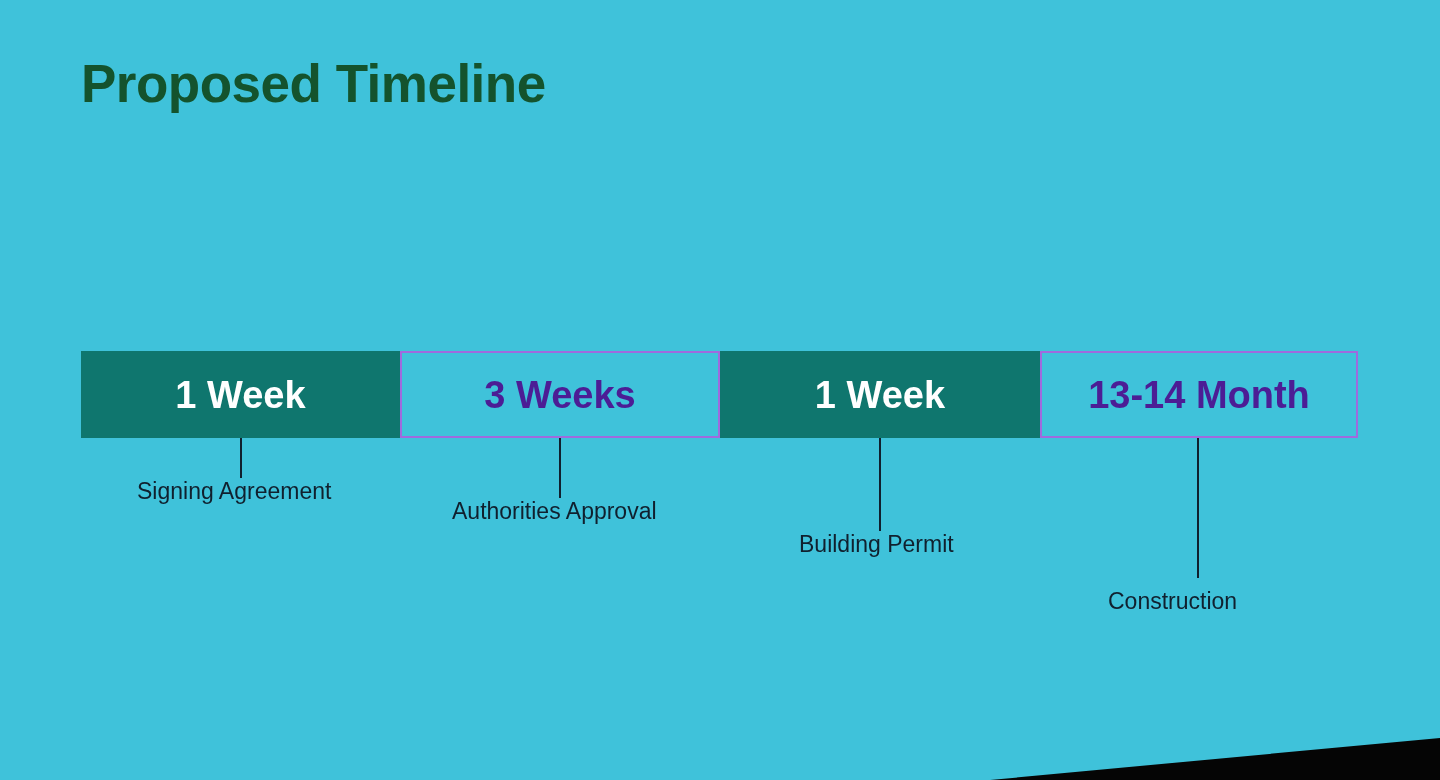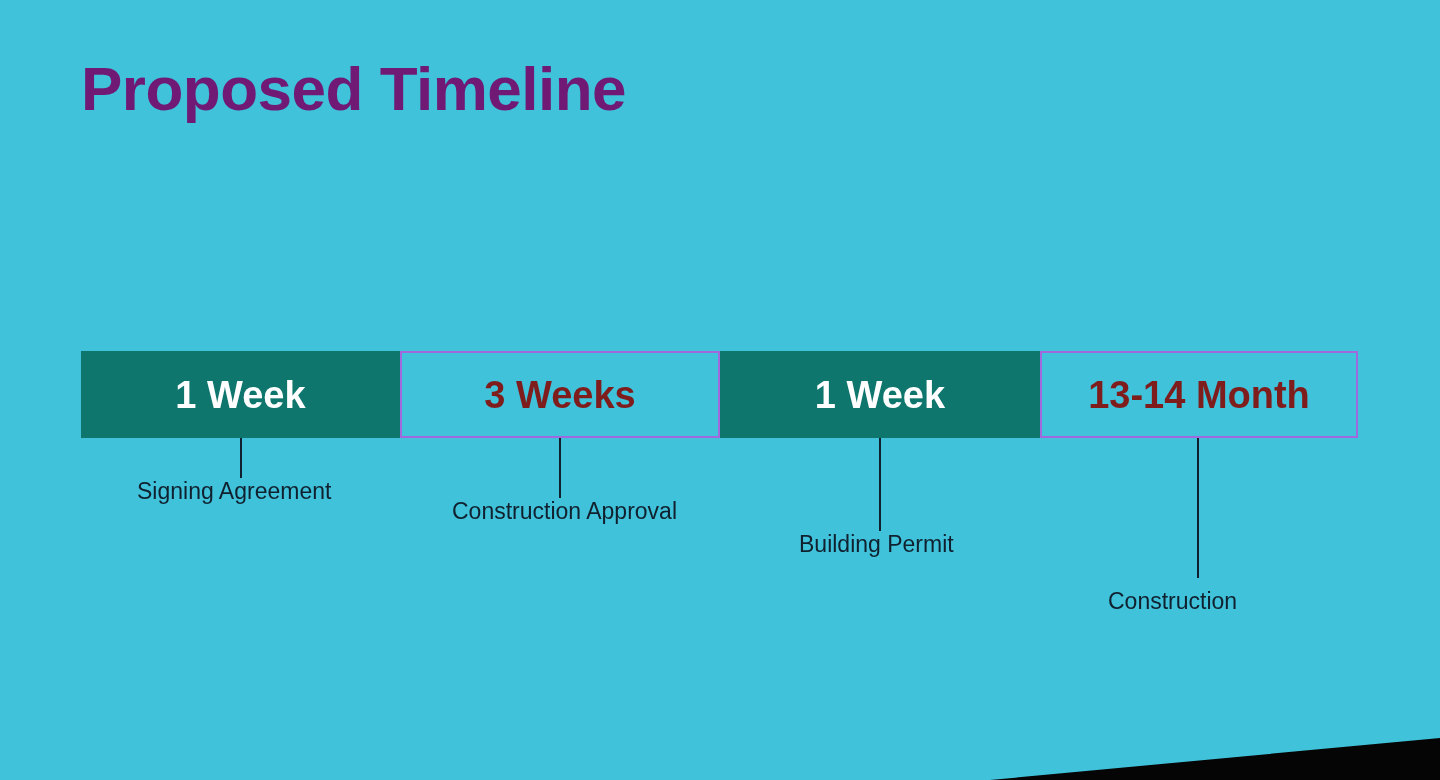--- a/index.html
+++ b/index.html
@@ -18,25 +18,25 @@
     -webkit-font-smoothing: antialiased;
   }
 
   
   #slide-title {
     position: absolute;
     left: 81px;
     top: 57px;
     margin: 0;
     font-family: "Liberation Sans", sans-serif;
-    font-size: 62px;
+    font-size: 53px;
     line-height: 1.02;
     font-weight: 700;
     letter-spacing: -0.5px;
-    color: #701a75;
+    color: #14532d;
     white-space: nowrap;
   }
 
   
   #timeline {
     position: absolute;
     left: 0;
     top: 0;
     width: 1440px;
     height: 780px;
@@ -62,21 +62,21 @@
   .seg.filled {
     background: #0f766e;
     border: none;
   }
   .seg.filled .seg-label { color: #ffffff; }
 
   .seg.outlined {
     background: transparent;
     border: 2px solid #a06ade;
   }
-  .seg.outlined .seg-label { color: #7f1d1d; }
+  .seg.outlined .seg-label { color: #4c1d95; }
 
   
   .stem {
     position: absolute;
     width: 2px;
     background: #10202e;
   }
 
   
   .caption {
@@ -124,21 +124,21 @@
       <span class="seg-label">13-14 Month</span>
     </div>
 
     <div class="stem" style="left:240px; top:438px; height:40px;"></div>
     <div class="stem" style="left:559px; top:438px; height:60px;"></div>
     <div class="stem" style="left:879px; top:438px; height:93px;"></div>
     <div class="stem" style="left:1197px; top:438px; height:140px;"></div>
 
     <div class="caption" style="left:137px; top:480px;">Signing Agreement</div>
 
-    <div class="caption" style="left:452px; top:500px;">Construction Approval</div>
+    <div class="caption" style="left:452px; top:500px;">Authorities Approval</div>
 
     <div class="caption" style="left:799px; top:533px;">Building Permit</div>
 
     <div class="caption" style="left:1108px; top:580px;margin-top:10px;">Construction</div>
 
   </div>
 
   <svg id="bottom-wedge" viewBox="0 0 1440 60" preserveAspectRatio="none">
     <polygon points="990,60 1440,60 1440,18" fill="#050505"></polygon>
   </svg>

